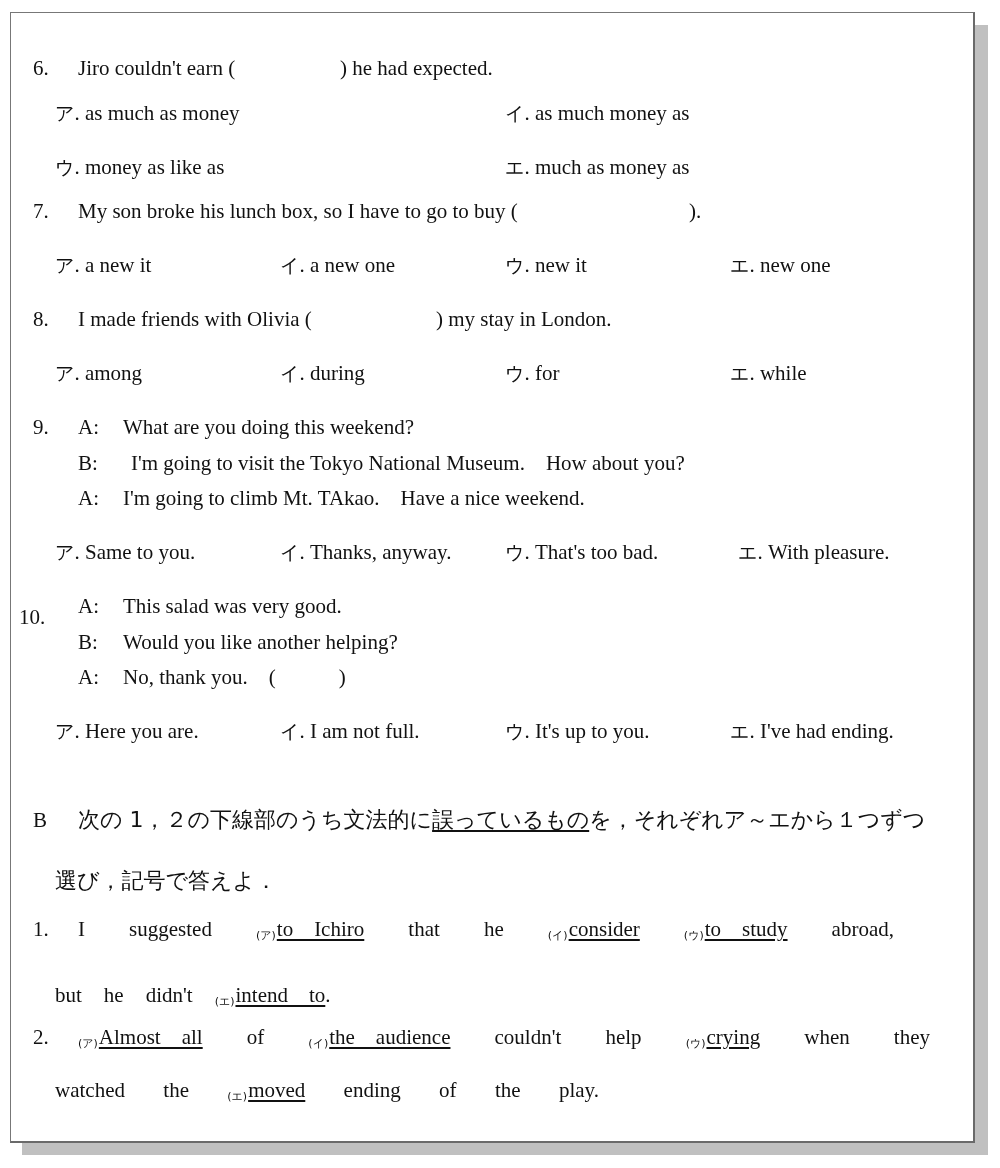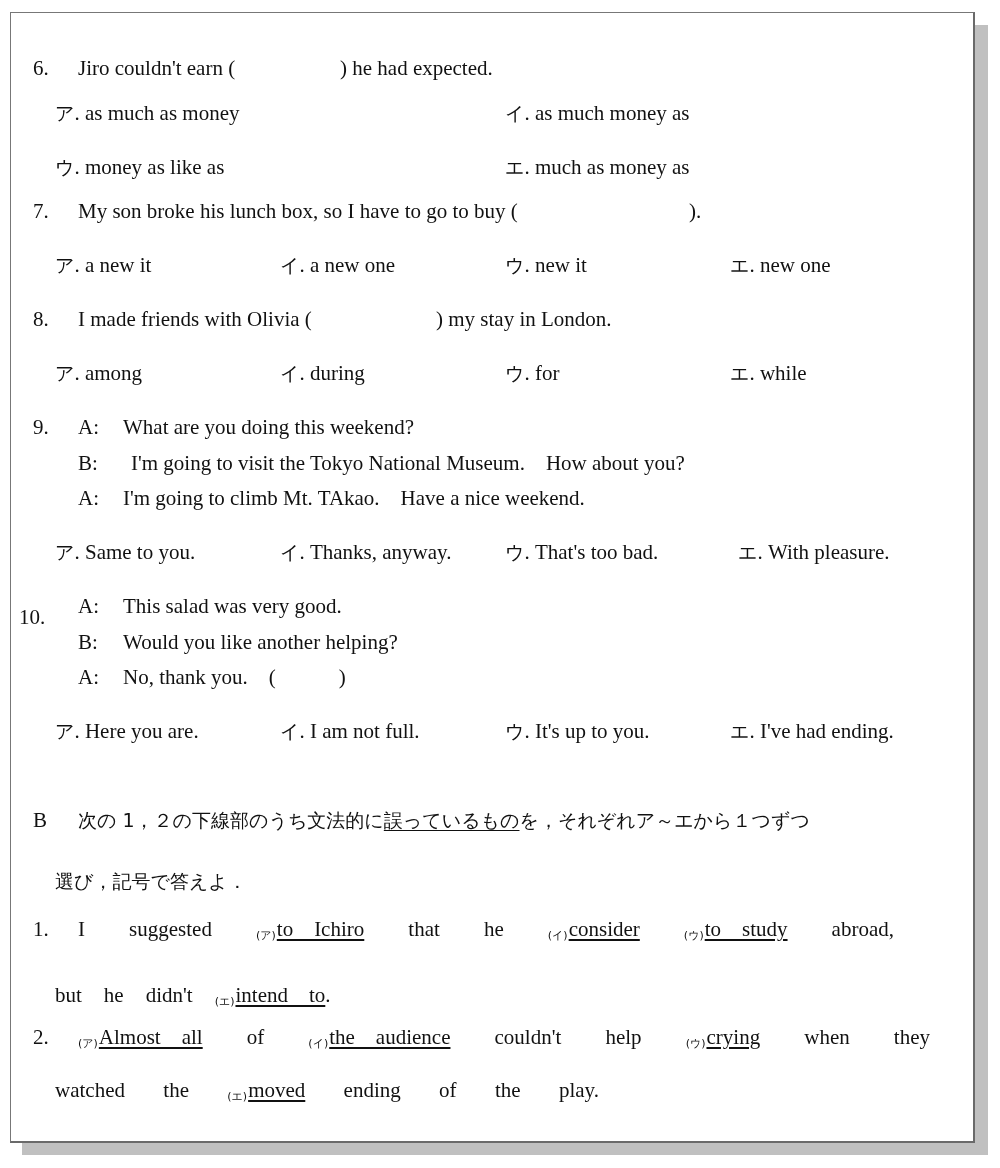--- a/index.html
+++ b/index.html
@@ -7,21 +7,21 @@
            font-family: "Liberation Serif", "DejaVu Serif", serif; color: #111; }
     .shadow { position: absolute; left: 22px; top: 25px; width: 966px; height: 1130px; background: #c0c0c0; }
     .page { position: absolute; left: 10px; top: 12px; width: 962px; height: 1128px;
             background: #ffffff; border: 1.5px solid #777; border-right: 2px solid #6a6a6a; border-bottom: 2px solid #6a6a6a; }
     .ln { position: absolute; font-size: 21px; line-height: 24px; white-space: pre; }
     .opt { position: absolute; font-size: 21px; line-height: 24px; white-space: pre; }
     .kana { font-family: "DejaVu Sans", sans-serif; font-size: 19px; }
     .u { text-decoration: underline; text-underline-offset: 3px; }
     .mk { font-size: 11px; font-family: "DejaVu Sans", sans-serif; vertical-align: -3px; margin-right: 1px; }
     .just { position: absolute; display: flex; justify-content: space-between; font-size: 21px; line-height: 24px; white-space: nowrap; }
-    .jp { font-family: "DejaVu Sans", sans-serif; font-size: 19px; }
+    .jp { font-family: "DejaVu Sans", sans-serif; font-size: 22px; }
   </style>
 </head>
 <body>
 
 <div class="shadow"></div>
 <div class="page"></div>
 
 <div class="ln" style="left:33px;top:56px;">6.</div>
 <div class="ln" style="left:78px;top:56px;">Jiro couldn't earn (</div>
 <div class="ln" style="left:340px;top:56px;">) he had expected.</div>

